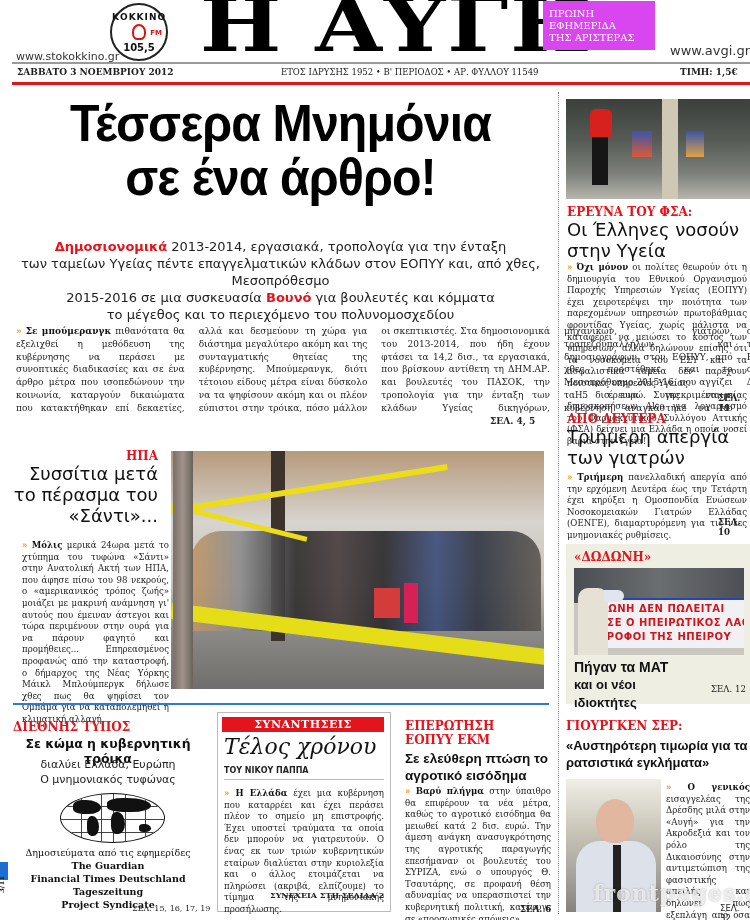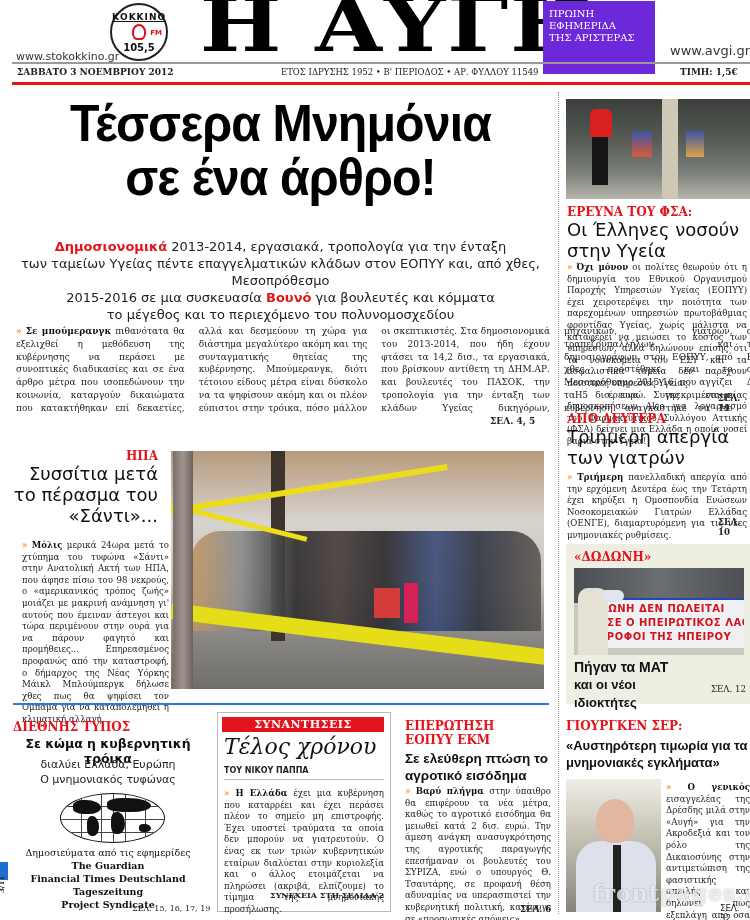--- a/index.html
+++ b/index.html
@@ -5,26 +5,26 @@
   * { box-sizing: border-box; margin: 0; padding: 0; }
   html, body { width: 750px; height: 920px; background: #ffffff; overflow: hidden; }
   body { font-family: "DejaVu Serif", serif; color: #1a1a1a; position: relative; }
 
   .abs { position: absolute; }
 
   
   #masthead { left: 0; top: 0; width: 750px; height: 88px; }
   .radio-url { left: 16px; top: 50px; font: 11px "DejaVu Sans", sans-serif; color: #333; }
   .radio-logo { left: 110px; top: 3px; width: 58px; height: 58px; border-radius: 50%; border: 2px solid #222; background: #fff; }
-  .radio-logo .rl-top { position: absolute; left: 0; right: 0; top: 7px; text-align: center; font: bold 9px "DejaVu Sans", sans-serif; color: #111; letter-spacing: 1px; text-decoration: underline; }
+  .radio-logo .rl-top { position: absolute; left: 0; right: 0; top: 7px; text-align: center; font: bold 9px "DejaVu Sans", sans-serif; color: #111; letter-spacing: 1px; }
   .radio-logo .rl-bulb { position: absolute; left: 20px; top: 19px; width: 14px; height: 16px; border-radius: 50% 50% 40% 40%; border: 2px solid #d11; }
   .radio-logo .rl-freq { position: absolute; left: 0; right: 0; bottom: 6px; text-align: center; font: bold 10px "DejaVu Sans", sans-serif; color: #111; }
   .radio-logo .rl-fm { position: absolute; right: 4px; top: 24px; font: bold 7px "DejaVu Sans", sans-serif; color: #d11; }
   .logo { left: 200px; top: -12px; font: bold 86px "DejaVu Serif", serif; color: #000; letter-spacing: 2px; line-height: 1; transform: scaleY(0.86); transform-origin: top left; }
-  .tagline { left: 543px; top: 1px; width: 112px; height: 73px; background: #6d28d9; color: #fff; padding: 7px 6px 0 6px; font: 10px "DejaVu Serif", serif; line-height: 12px; }
+  .tagline { left: 543px; top: 1px; width: 112px; height: 49px; background: #d946ef; color: #fff; padding: 7px 6px 0 6px; font: 10px "DejaVu Serif", serif; line-height: 12px; }
   .avgi-url { left: 670px; top: 43px; font: 13px "DejaVu Sans", sans-serif; color: #333; }
   .mast-rule-grey { left: 12px; top: 62px; width: 738px; height: 2px; background: #9a9a9a; }
   .date { left: 17px; top: 67px; font: bold 9px "DejaVu Serif", serif; color: #222; }
   .edition { left: 281px; top: 67px; font: 8.5px "DejaVu Serif", serif; color: #222; }
   .price { left: 680px; top: 67px; font: bold 9px "DejaVu Serif", serif; color: #222; }
   .mast-rule-red { left: 12px; top: 82px; width: 738px; height: 3px; background: #e3141b; }
 
   
   .lead-headline { left: 8px; top: 96px; width: 545px; text-align: center; font: bold 52px "Liberation Sans", sans-serif; line-height: 54px; color: #000; letter-spacing: -1px; transform: scaleX(0.93); transform-origin: center top; }
   .lead-deck { left: 8px; top: 238px; width: 545px; text-align: center; font: 13px "DejaVu Sans", sans-serif; line-height: 17px; color: #222; }
@@ -261,21 +261,21 @@
 
 <div class="abs sec-label syriza-label">
   <div>ΕΠΕΡΩΤΗΣΗ</div>
   <div>ΕΟΠΥΥ ΕΚΜ</div>
 </div>
 <div class="abs syriza-head">Σε ελεύθερη πτώση το αγροτικό εισόδημα</div>
 <div class="abs story-body syriza-body"><span class="kicker">»</span> <b>Βαρύ πλήγμα</b><span> στην ύπαιθρο θα επιφέρουν τα νέα μέτρα, καθώς το αγροτικό εισόδημα θα μειωθεί κατά 2 δισ. ευρώ. Την άμεση ανάγκη ανασυγκρότησης της αγροτικής παραγωγής επεσήμαναν οι βουλευτές του ΣΥΡΙΖΑ, ενώ ο υπουργός Θ. Τσαυτάρης, σε προφανή θέση αδυναμίας να υπερασπιστεί την κυβερνητική πολιτική, κατέφυγε σε «προσωπικές απόψεις»...</span></div>
 <div class="abs page-ref syriza-page">ΣΕΛ. 6</div>
 
 <div class="abs sec-label sher-label">ΓΙΟΥΡΓΚΕΝ ΣΕΡ:</div>
-<div class="abs sher-head">«Αυστηρότερη τιμωρία για τα μνημονιακές εγκλήματα»</div>
+<div class="abs sher-head">«Αυστηρότερη τιμωρία για τα ρατσιστικά εγκλήματα»</div>
 <div class="abs sher-photo">
   <div class="body"></div>
     <div class="head"></div>
     <div class="tie"></div>
 </div>
 <div class="abs story-body sher-body"><span class="kicker">»</span> <b>Ο γενικός</b><span> εισαγγελέας της Δρέσδης μιλά στην «Αυγή» για την Ακροδεξιά και τον ρόλο της Δικαιοσύνης στην αντιμετώπιση της φασιστικής απειλής και δηλώνει πως εξεπλάγη από όσα άκουσε για τη δράση της Χρυσής Αυγής</span></div>
 <div class="abs sher-page">ΣΕΛ. 32</div>
 
 <div class="abs watermark">frontpages.gr</div>
 

